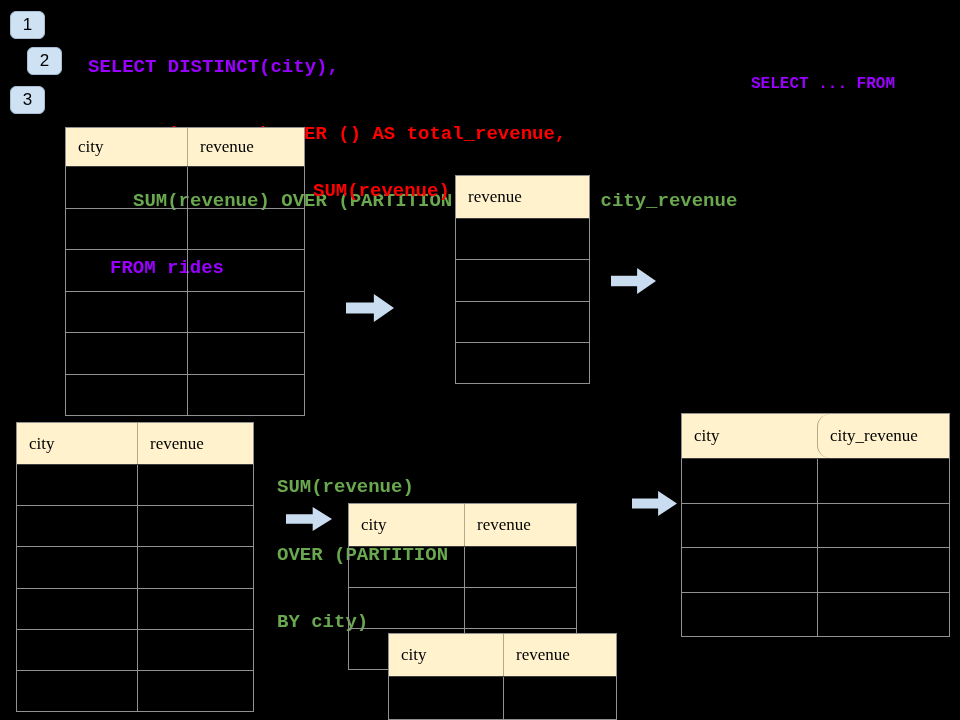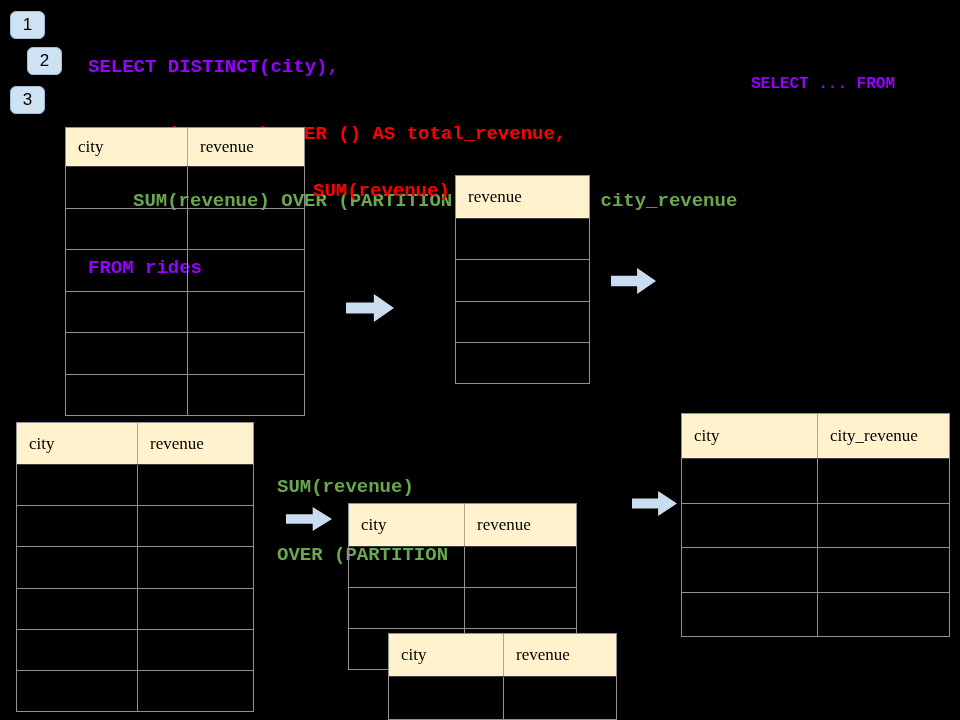--- a/index.html
+++ b/index.html
@@ -24,21 +24,21 @@
     font-weight:bold;white-space:pre;
   }
   .code-main{left:88px;top:11px;font-size:19px;line-height:22.4px;}
   .code-side{left:751px;top:34px;font-size:16px;line-height:20px;}
   .ann-total{left:313px;top:136px;font-size:19px;line-height:22px;}
   .ann-part{left:277px;top:431px;font-size:19px;line-height:22.5px;}
   .c-purple{color:var(--purple);}
   .c-red{color:var(--red);}
   .c-green{color:var(--green);}
   .ind-1{margin-left:45px;}
-  .ind-2{}
+  .ind-2{margin-left:22px;}
   
   .badge{
     position:absolute;width:33px;height:26px;background:var(--badge);
     border:1px solid #a7bdd4;border-radius:6px;color:#000;
     font-size:17px;display:flex;align-items:center;justify-content:center;
   }
   
   .tbl{position:absolute;border:1px solid var(--border);display:flex;flex-direction:column;box-sizing:border-box;}
   .tbl .hrow{display:flex;background:var(--cream);border-bottom:1px solid var(--hdr-split);flex:0 0 auto;font-family:Liberation Serif, serif;}
   .tbl .hcell{
@@ -83,20 +83,21 @@
     <div>SELECT ... FROM</div>
   </div>
 
   <div class="code ann-total c-red">
     <div>SUM(revenue)</div>
   </div>
 
   <div class="code ann-part c-green">
     <div>SUM(revenue)</div>
     <div>OVER (PARTITION</div>
+    <div>BY city)</div>
   </div>
 
   <div class="tbl" style="left:65px;top:127px;width:240px;height:289px;">
     <div class="hrow" style="height:38px;">
       <div class="hcell" style="width:121px;">city</div>
       <div class="hcell" style="flex:1;">revenue</div>
     </div>
     <div class="brow">
         <div class="bcell" style="width:121px;"></div>
         <div class="bcell" style="flex:1;"></div>
@@ -210,21 +211,21 @@
         <div class="bcell" style="width:114px;"></div>
         <div class="bcell" style="flex:1;"></div>
       </div>
   </div>
 
   <div class="arrow" style="left:632px;top:491px;width:45px;height:25px;"></div>
 
   <div class="tbl" style="left:681px;top:413px;width:269px;height:224px;">
     <div class="hrow" style="height:44px;">
       <div class="hcell" style="width:135px;">city</div>
-      <div class="hcell" style="flex:1;">city_revenue</div>
+      <div class="hcell" style="flex:1;border-radius:13px;">city_revenue</div>
     </div>
     <div class="brow">
         <div class="bcell" style="width:135px;"></div>
         <div class="bcell" style="flex:1;"></div>
       </div>
     <div class="brow">
         <div class="bcell" style="width:135px;"></div>
         <div class="bcell" style="flex:1;"></div>
       </div>
     <div class="brow">

